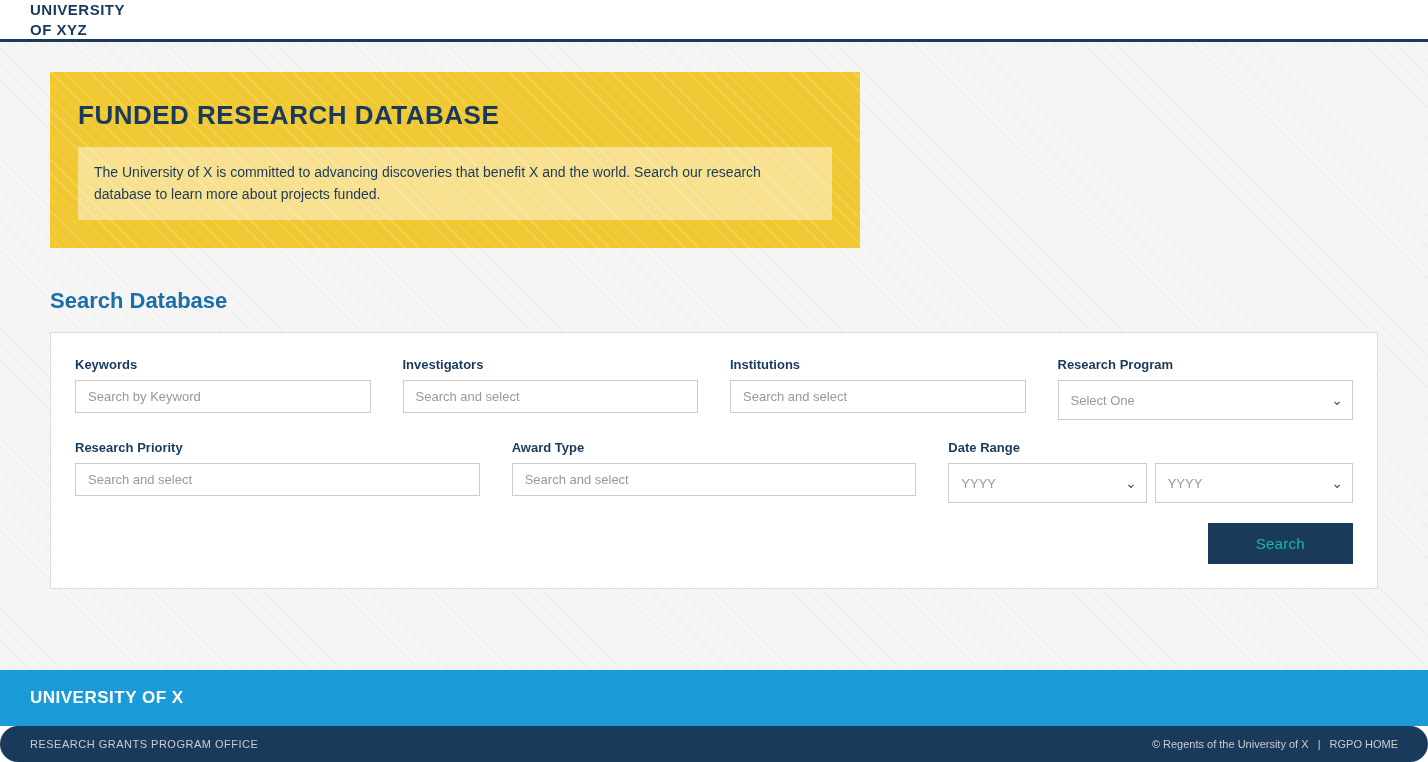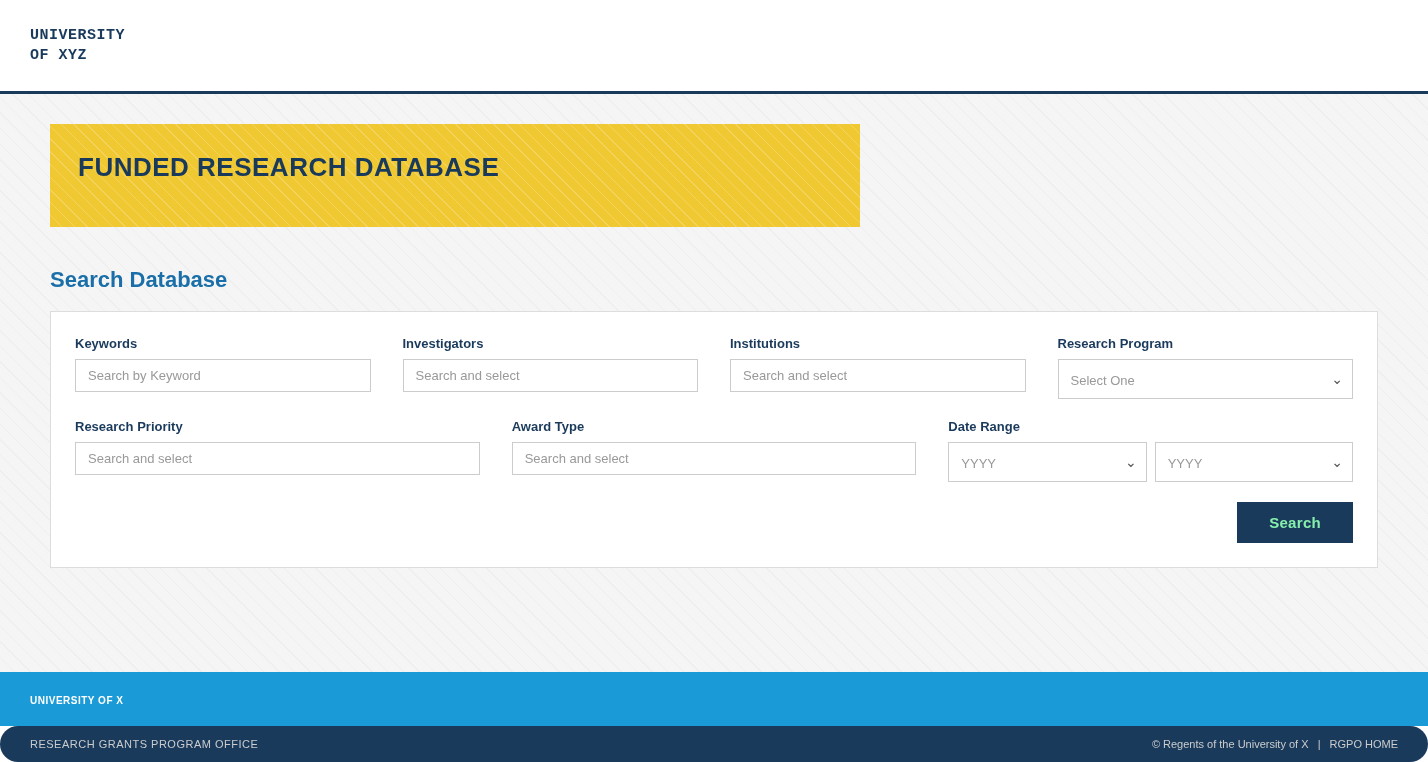--- a/index.html
+++ b/index.html
@@ -12,24 +12,23 @@
       font-family: Arial, sans-serif;
       background: #fff;
       color: #333;
       min-height: 762px;
       display: flex;
       flex-direction: column;
     }
 
     
     .header {
-      padding: 26px 30px;
+      padding: 0 30px;
       background: #fff;
       border-bottom: 3px solid #1a3a5c;
-      font-family: Liberation Mono, monospace;
     }
 
     .header-logo {
       font-size: 15px;
       font-weight: bold;
       color: #1a3a5c;
       line-height: 1.3;
       text-transform: uppercase;
       letter-spacing: 0.5px;
     }
@@ -170,38 +169,38 @@
     }
 
     .form-actions {
       display: flex;
       justify-content: flex-end;
       margin-top: 4px;
     }
 
     .search-button {
       background: #1a3a5c;
-      color: #86efac;
+      color: #14b8a6;
       border: none;
-      padding: 12px 32px;
+      padding: 12px 48px;
       font-size: 15px;
-      font-weight: bold;
+      font-weight: normal;
       cursor: pointer;
       letter-spacing: 0.3px;
     }
 
     
     .footer-top {
       background: #1a9ad7;
       padding: 18px 30px;
     }
 
     .footer-top-text {
       color: #fff;
-      font-size: 10px;
+      font-size: 17px;
       font-weight: bold;
       letter-spacing: 0.5px;
       margin-top: 20px;
     }
 
     .footer-bottom {
       background: #1a3a5c;
       padding: 12px 30px;
       display: flex;
       justify-content: space-between;
@@ -238,20 +237,21 @@
   <div class="header-logo">
     <span>UNIVERSITY</span><br>
     <span>OF XYZ</span>
   </div>
 </header>
 
 <main class="main-content">
 
   <div class="hero-banner">
     <h1 class="hero-title">FUNDED RESEARCH DATABASE</h1>
+    <p class="hero-text">The University of X is committed to advancing discoveries that benefit X and the world. Search our research database to learn more about projects funded.</p>
   </div>
 
   <h2 class="search-section-title">Search Database</h2>
 
   <div class="search-form-container">
 
     <div class="form-row">
 
       <div class="form-group">
         <label>Keywords</label>

